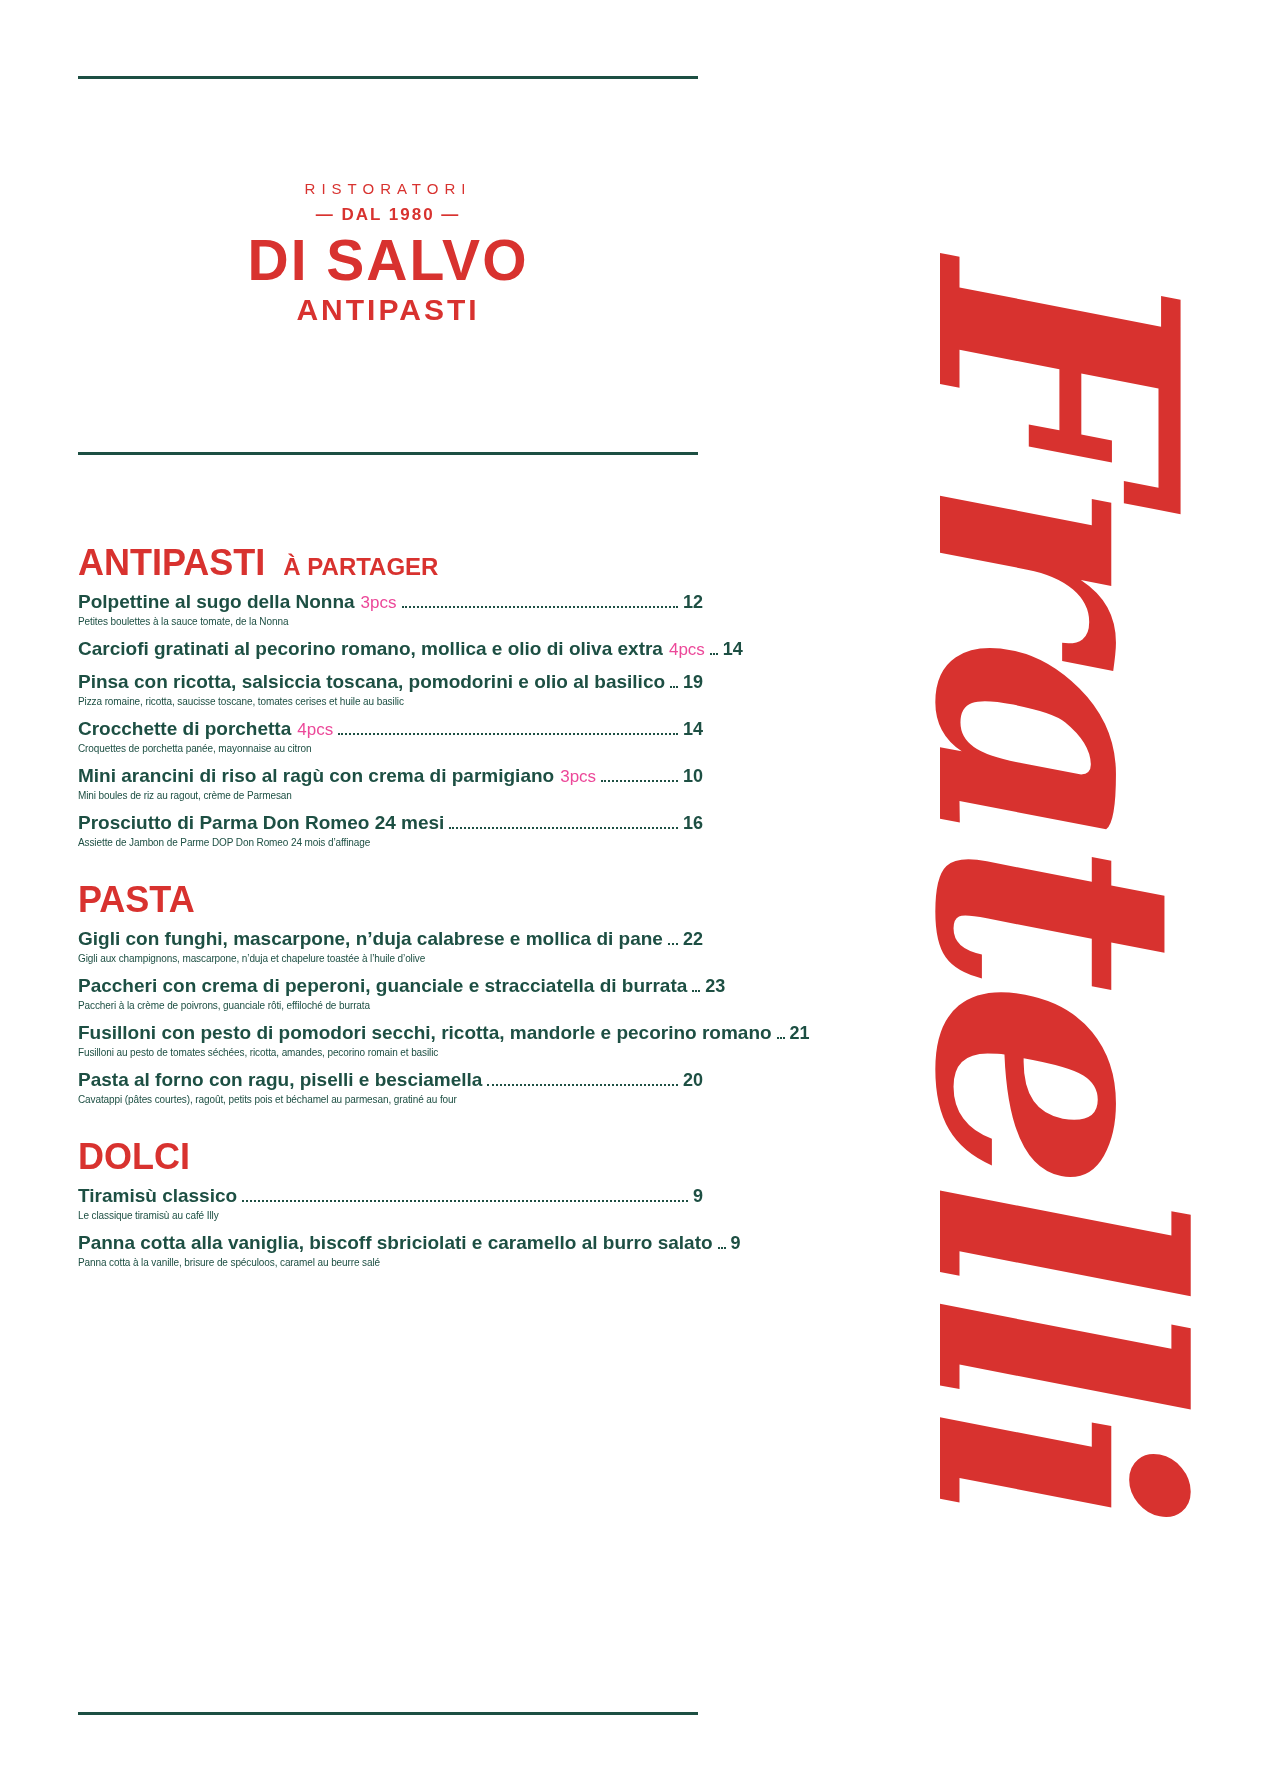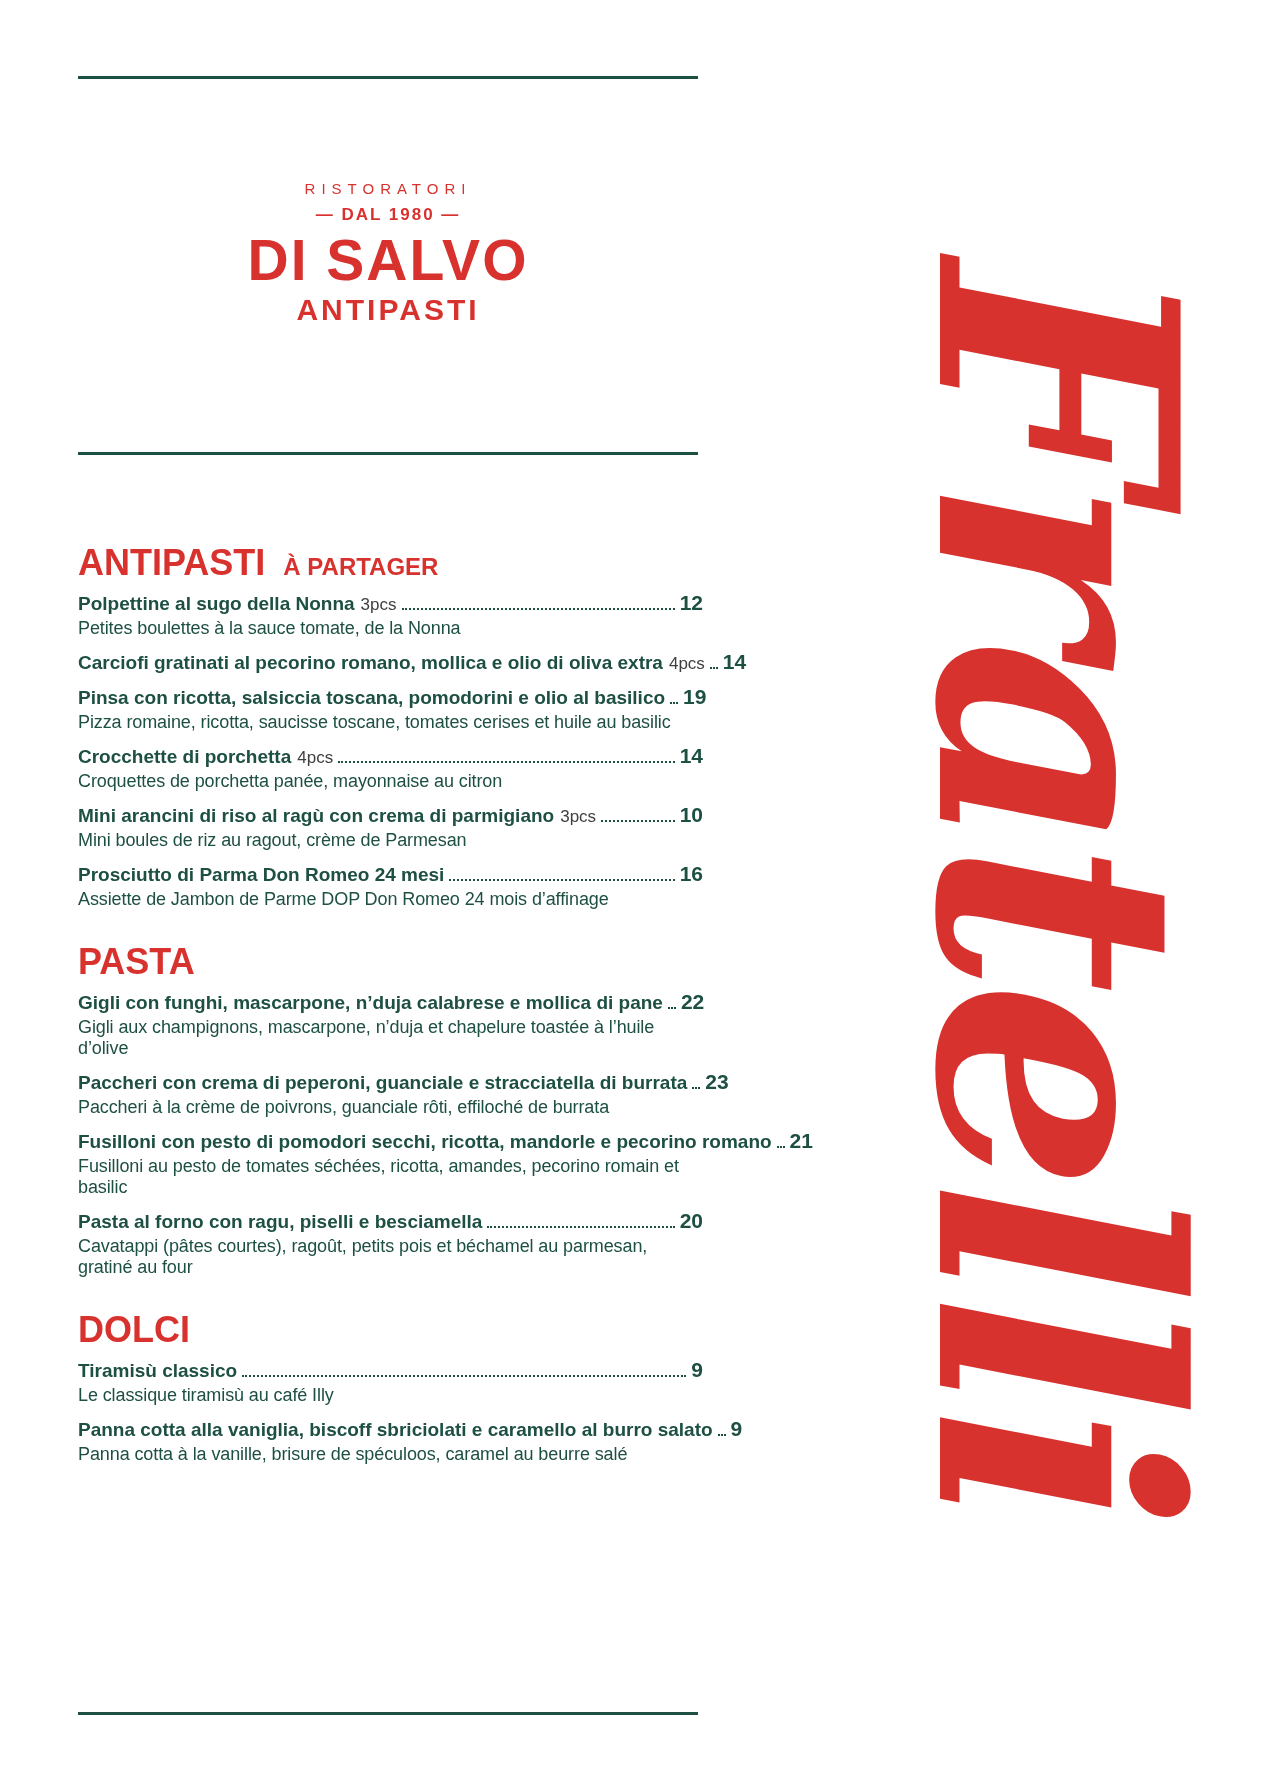--- a/index.html
+++ b/index.html
@@ -143,41 +143,41 @@
     font-family: "Liberation Sans", sans-serif;
     font-weight: 700;
     font-size: 19px;
     color: #1d4f43;
     white-space: nowrap;
   }
   .item-qty {
     font-family: "Liberation Sans", sans-serif;
     font-weight: 400;
     font-size: 17px;
-    color: #404040;
+    color: #ec4899;
     margin-left: 6px;
     white-space: nowrap;
   }
   .item-dots {
     flex: 1 1 auto;
     border-bottom: 2px dotted #1d4f43;
     margin: 0 5px 5px 5px;
     min-width: 8px;
   }
   .item-price {
     font-family: "Liberation Sans", sans-serif;
     font-weight: 700;
-    font-size: 21px;
+    font-size: 18px;
     color: #1d4f43;
     white-space: nowrap;
   }
   .item-desc {
     font-family: "Liberation Sans", sans-serif;
     font-weight: 400;
-    font-size: 18px;
+    font-size: 10px;
     color: #1d4f43;
     margin-top: 3px;
     letter-spacing: -0.1px;
   }
 </style>
 </head>
 <body>
 
 <div class="watermark">
   <div class="watermark-text">Fratelli</div>

